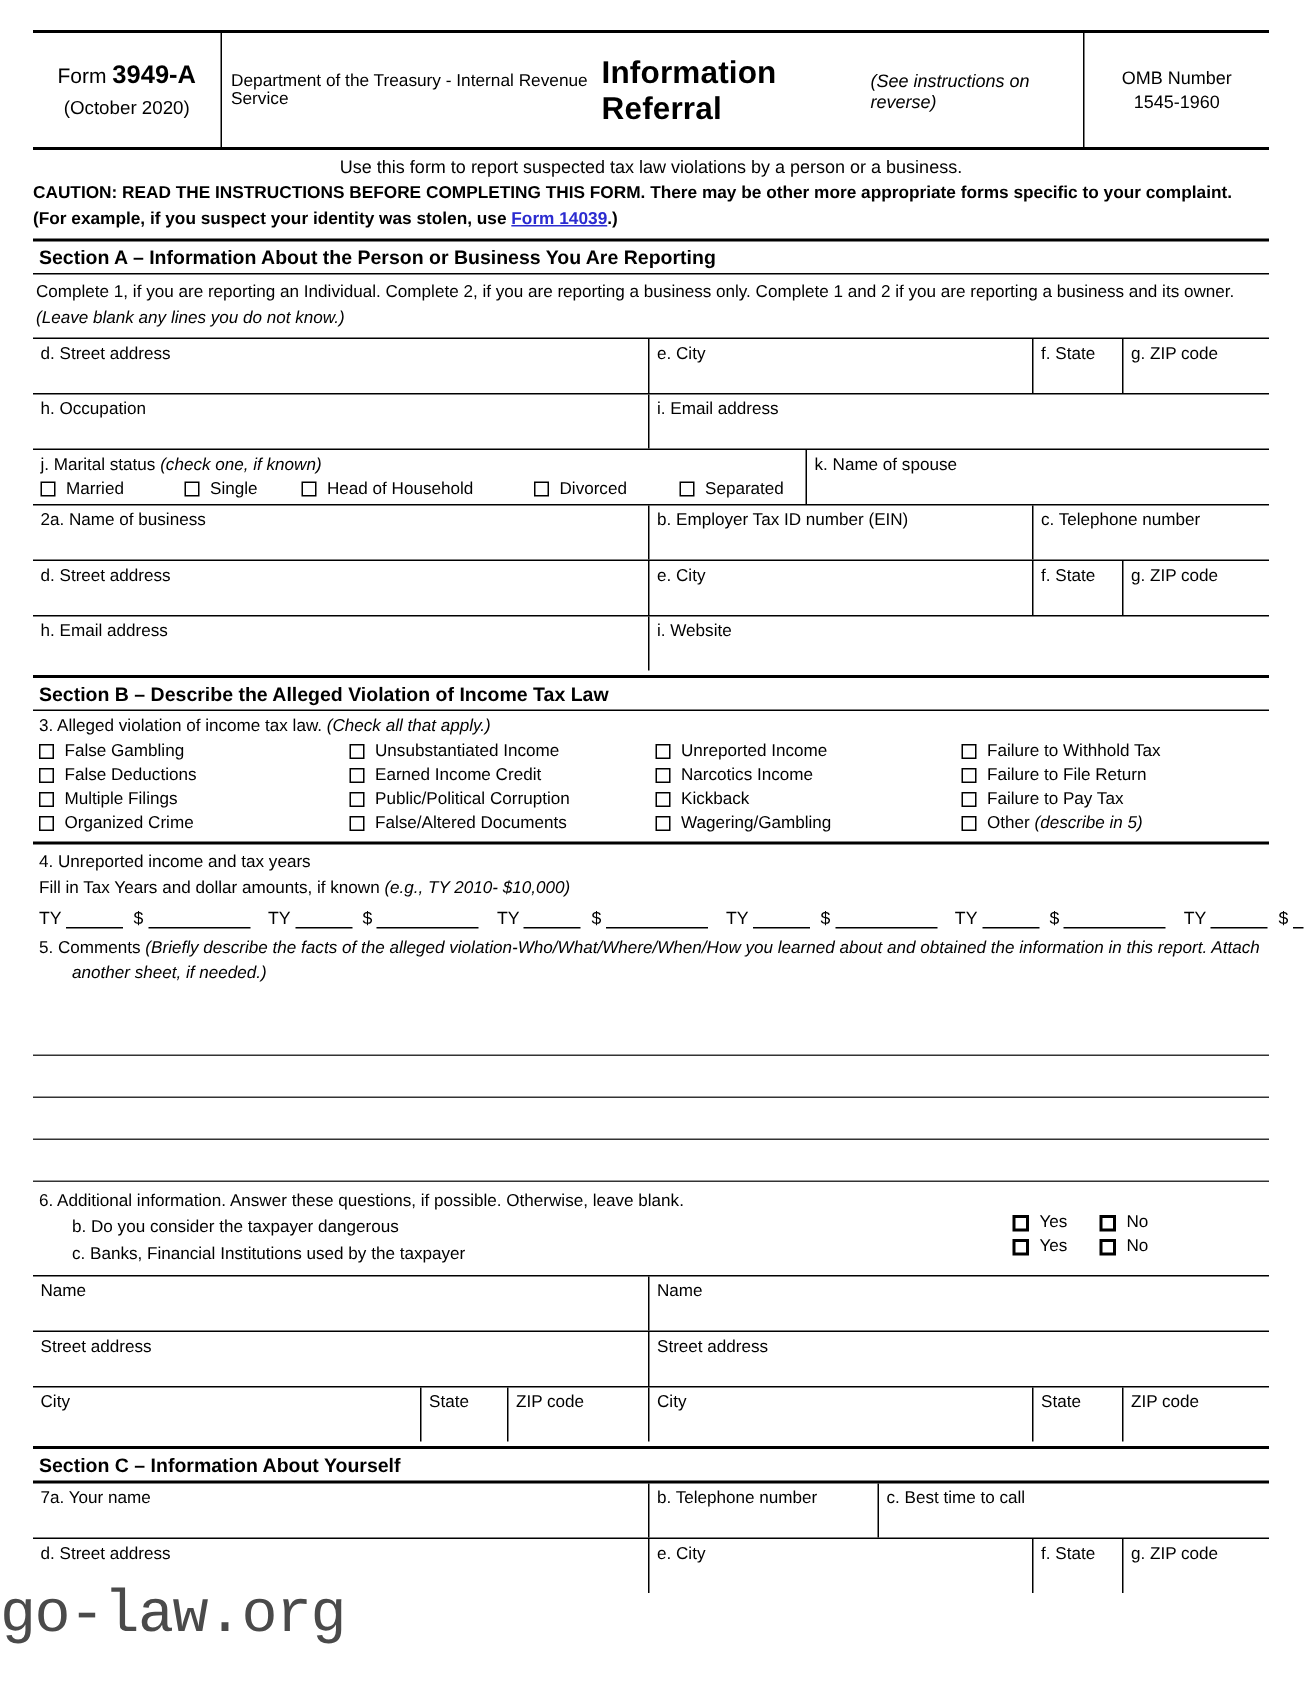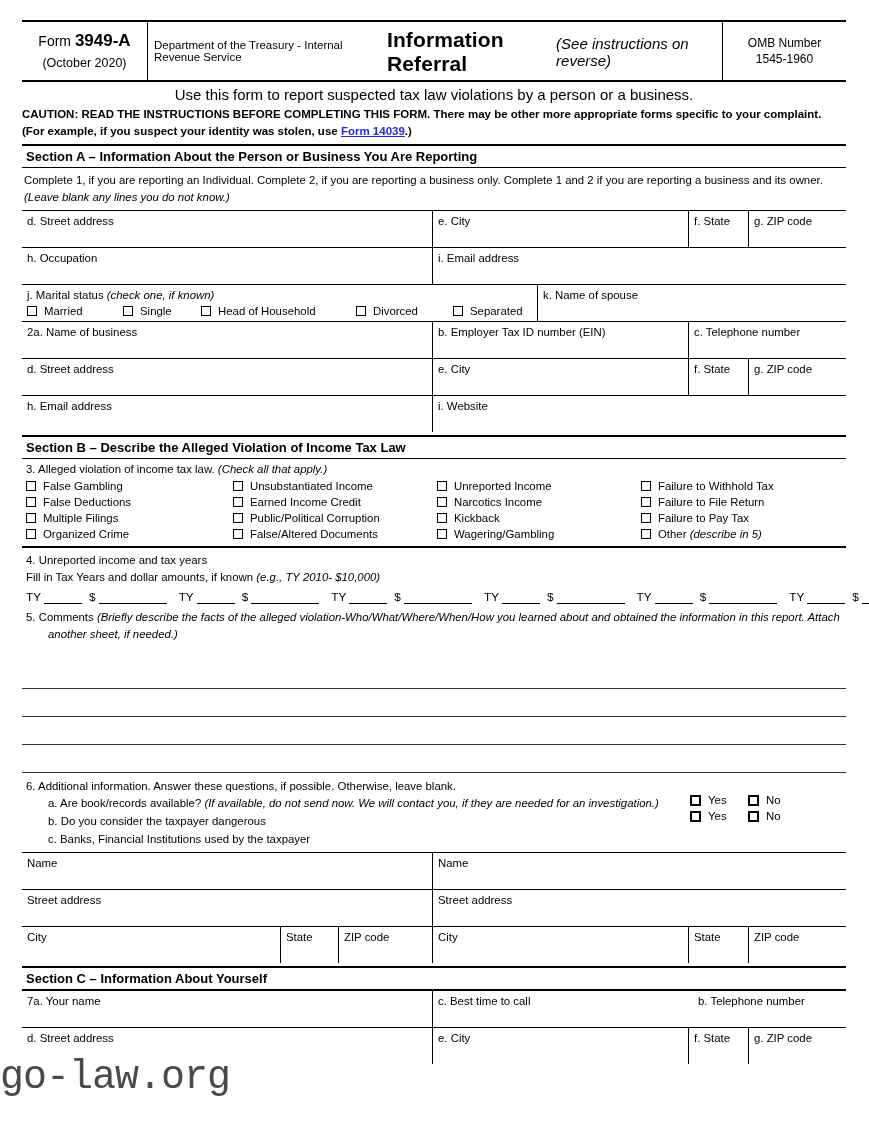--- a/index.html
+++ b/index.html
@@ -15,48 +15,48 @@
   .page { position:absolute; left:22px; top:20px; width:824px; }
 
   
   .hr-thick { border-top:2.5px solid #000; }
 
   
   .header {
     display:flex; align-items:stretch;
     border-top:2.5px solid #000;
     border-bottom:2.5px solid #000;
-    height:62px;
+    height:80px;
   }
   .hdr-left {
     width:126px; flex:0 0 126px;
     border-right:1.4px solid #000;
     display:flex; flex-direction:column; justify-content:center; align-items:center;
     padding-bottom:2px;
   }
   .hdr-left .l1 { font-size:14px; }
   .hdr-left .l1 b { font-size:17px; font-weight:bold; }
   .hdr-left .l2 { font-size:12.5px; margin-top:5px; }
   .hdr-mid {
     flex:1 1 auto;
     display:flex; flex-direction:row; justify-content:center; align-items:center;
     border-right:1.4px solid #000;
     padding:0 6px;
   }
   .hdr-mid .dept { font-size:11.5px; }
   .hdr-mid .title { font-size:21px; font-weight:bold; letter-spacing:.1px; margin-top:1px;}
-  .hdr-mid .sub { font-size:15px; font-style:italic; margin-top:1px;}
+  .hdr-mid .sub { font-size:12px; font-style:italic; margin-top:1px;}
   .hdr-right {
     width:123px; flex:0 0 123px;
     display:flex; flex-direction:column; justify-content:center; align-items:center;
     font-size:12px; line-height:1.35;
   }
 
   
-  .use-line { text-align:center; font-size:15px; padding:4px 0 3px; }
+  .use-line { text-align:center; font-size:12px; padding:4px 0 3px; }
   .caution { font-size:11.5px; font-weight:bold; line-height:1.45; padding-bottom:2px;}
   .caution a { color:#2b2bd0; text-decoration:underline; }
 
   .section-bar {
     border-top:2.2px solid #000;
     border-bottom:1.6px solid #000;
     font-size:13px; font-weight:bold;
     padding:3px 2px 3px 4px;
     margin-top:3px;
   }
@@ -122,21 +122,21 @@
   .item5 i { font-style:italic; }
   .item5 .ind { display:block; padding-left:22px; }
 
   .cmt-lines { padding-top:18px; }
   .cmt-line { border-bottom:1.5px solid #333; height:28px; }
 
   
   .item6 { font-size:11.4px; padding:5px 2px 0 4px; position:relative; line-height:1.55;}
   .item6 .sub { padding-left:22px; }
   .item6 i { font-style:italic; }
-  .yn { position:absolute; right:21px; width:135px; }
+  .yn { position:absolute; right:36px; width:135px; }
   .yn-row { display:flex; align-items:center; height:16px; }
   .yn-row .yes-lbl { width:40px; }
   .yn-row .no-lbl { width:30px; }
 
   
   .secc-note { font-size:11.4px; line-height:1.5; padding:4px 2px 3px 4px;}
   .secc-note i { font-style:italic; }
 
   .watermark {
     position:absolute;
@@ -381,21 +381,20 @@
 
   <div class="cmt-lines" id="cmt-lines">
       <div class="cmt-line"></div>
       <div class="cmt-line"></div>
       <div class="cmt-line"></div>
       <div class="cmt-line"></div>
     </div>
 
   <div class="item6">
     <div>6. Additional information. Answer these questions, if possible. Otherwise, leave blank.</div>
-    <div class="sub"><span>a. Are book/records available? </span><i>(If available, do not send now. We will contact you, if they are needed for an investigation.)</i></div>
     <div class="sub">b. Do you consider the taxpayer dangerous</div>
     <div class="sub">c. Banks, Financial Institutions used by the taxpayer</div>
     <div class="yn" style="top:20px;">
       <div class="yn-row">
         <span class="cbx cbx-bold"></span>
           <span class="yes-lbl">Yes</span>
         <span class="cbx cbx-bold"></span>
           <span class="no-lbl">No</span>
       </div>
       <div class="yn-row">
@@ -424,22 +423,22 @@
       <div class="cell w-st"><span>State</span></div>
       <div class="cell w-zip" style="border-right:none;"><span>ZIP code</span></div>
     </div>
   </div>
 
   <div class="section-bar">Section C – Information About Yourself</div>
 
   <div class="tbl">
     <div class="row">
       <div class="cell w-a"><span>7a. Your name</span></div>
+      <div class="cell" style="width:153px;flex:0 0 153px;"><span>b. Telephone number</span></div>
       <div class="cell" style="width:260px;flex:0 0 260px;border-right:none;"><span>c. Best time to call</span></div>
-      <div class="cell" style="width:153px;flex:0 0 153px;"><span>b. Telephone number</span></div>
     </div>
     <div class="row" style="border-bottom:none;">
       <div class="cell w-a"><span>d. Street address</span></div>
       <div class="cell w-b"><span>e. City</span></div>
       <div class="cell w-st"><span>f. State</span></div>
       <div class="cell w-zip" style="border-right:none;"><span>g. ZIP code</span></div>
     </div>
   </div>
 
 </div>

